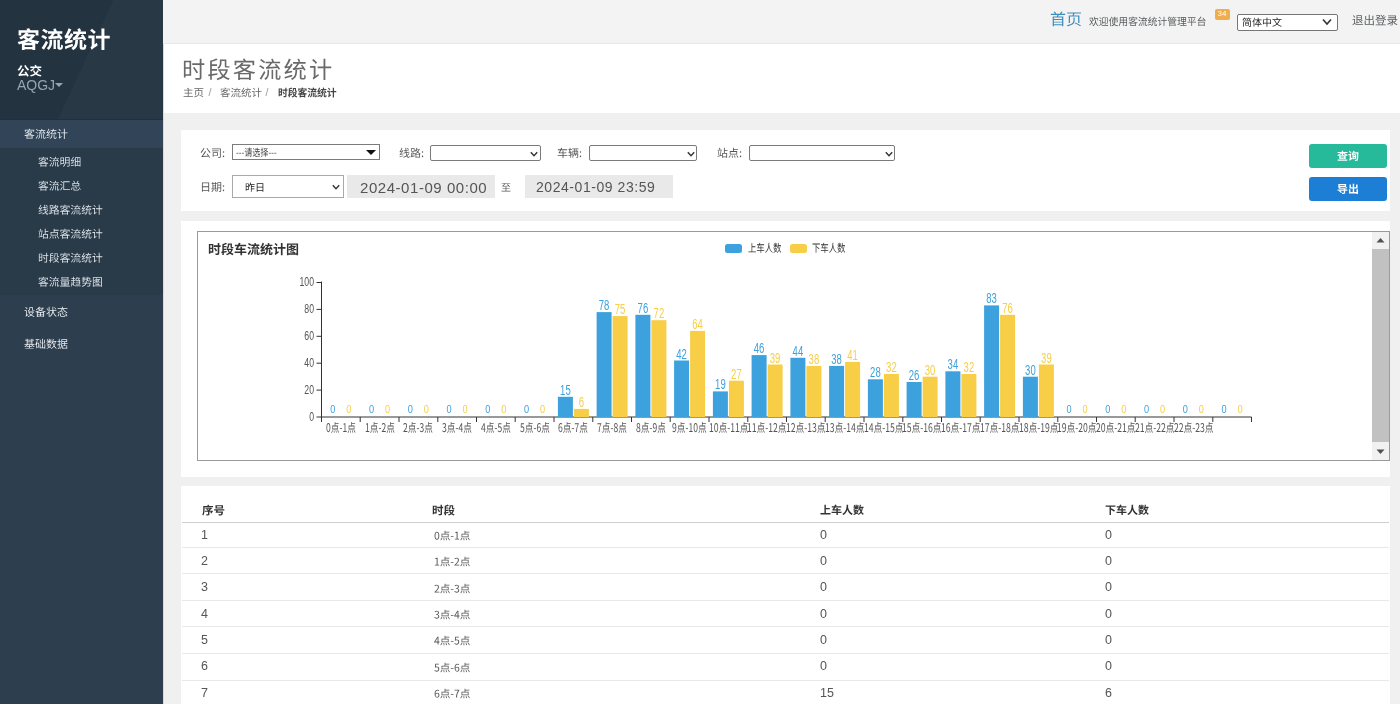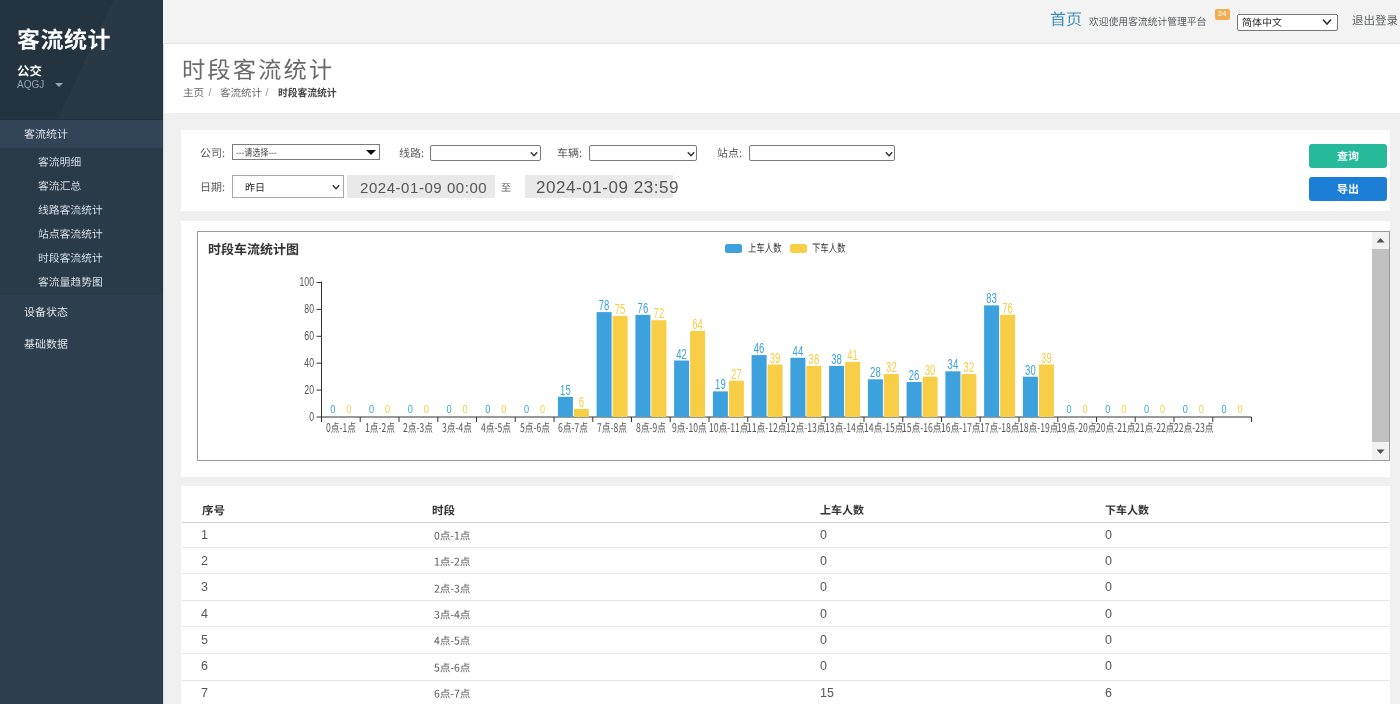--- a/index.html
+++ b/index.html
@@ -109,21 +109,21 @@
         <use href="#b2" x="2.043"></use>
         <use href="#b3" x="3.065"></use>
       </g>
     </svg>
     <svg style="position:absolute;left:17.0px;top:62.5px;overflow:visible" width="28.1" height="16.9">
       <g fill="#ffffff" transform="translate(0,12.50) scale(12.5,12.5)">
         <use href="#b4" x="0.000"></use>
         <use href="#b5" x="1.000"></use>
       </g>
     </svg>
-    <div style="position:absolute;left:17px;top:75.2px;font-size:10px;color:#97a4b1;font-weight:400;white-space:nowrap;line-height:20px;">AQGJ</div>
+    <div style="position:absolute;left:17px;top:75.2px;font-size:14px;color:#97a4b1;font-weight:400;white-space:nowrap;line-height:20px;">AQGJ</div>
     <div style="position:absolute;left:55px;top:83px;width:0;height:0;border-left:4px solid transparent;border-right:4px solid transparent;border-top:4px solid #97a4b1"></div>
     <div style="position:absolute;left:0;top:119px;width:163px;height:1px;background:#22303d"></div>
     <div style="position:absolute;left:0;top:120px;width:163px;height:28px;background:#314458"></div>
     <div style="position:absolute;left:0;top:148px;width:163px;height:147px;background:#293a48"></div>
     <svg style="position:absolute;left:24.0px;top:127.0px;overflow:visible" width="46.8" height="14.9">
       <g fill="#ecf0f4" transform="translate(0,11.00) scale(11.0,11)">
         <use href="#r6" x="0.000"></use>
         <use href="#r7" x="1.000"></use>
         <use href="#r8" x="2.000"></use>
         <use href="#r9" x="3.000"></use>
@@ -358,21 +358,21 @@
     </svg>
     <div style="position:absolute;left:347px;top:175px;width:148px;height:23px;background:#e9e9e9"></div>
     <div style="position:absolute;left:360px;top:176.5px;font-size:15px;color:#555;font-weight:400;white-space:nowrap;line-height:21px;letter-spacing:0.55px">2024-01-09 00:00</div>
     <div style="position:absolute;left:497px;top:175px;width:26px;height:23px;background:#fff"></div>
     <svg style="position:absolute;left:500.5px;top:180.5px;overflow:visible" width="12.5" height="13.5">
       <g fill="#555" transform="translate(0,10.00) scale(10.0,10)">
         <use href="#r65" x="0.000"></use>
       </g>
     </svg>
     <div style="position:absolute;left:525px;top:175px;width:148px;height:23px;background:#e9e9e9"></div>
-    <div style="position:absolute;left:536px;top:176.5px;font-size:17px;color:#555;font-weight:400;white-space:nowrap;line-height:21px;letter-spacing:0.55px">2024-01-09 23:59</div>
+    <div style="position:absolute;left:536px;top:176.5px;font-size:14px;color:#555;font-weight:400;white-space:nowrap;line-height:21px;letter-spacing:0.55px">2024-01-09 23:59</div>
     <div style="position:absolute;left:1309px;top:144px;width:78px;height:24px;background:#26b99a;border-radius:3px"></div>
     <svg style="position:absolute;left:1337.0px;top:149.0px;overflow:visible" width="24.8" height="14.9">
       <g fill="#ffffff" transform="translate(0,11.00) scale(11.0,11)">
         <use href="#b66" x="0.000"></use>
         <use href="#b67" x="1.000"></use>
       </g>
     </svg>
     <div style="position:absolute;left:1309px;top:177px;width:78px;height:24px;background:#1d7ed6;border-radius:3px"></div>
     <svg style="position:absolute;left:1337.0px;top:182.0px;overflow:visible" width="24.8" height="14.9">
       <g fill="#ffffff" transform="translate(0,11.00) scale(11.0,11)">

